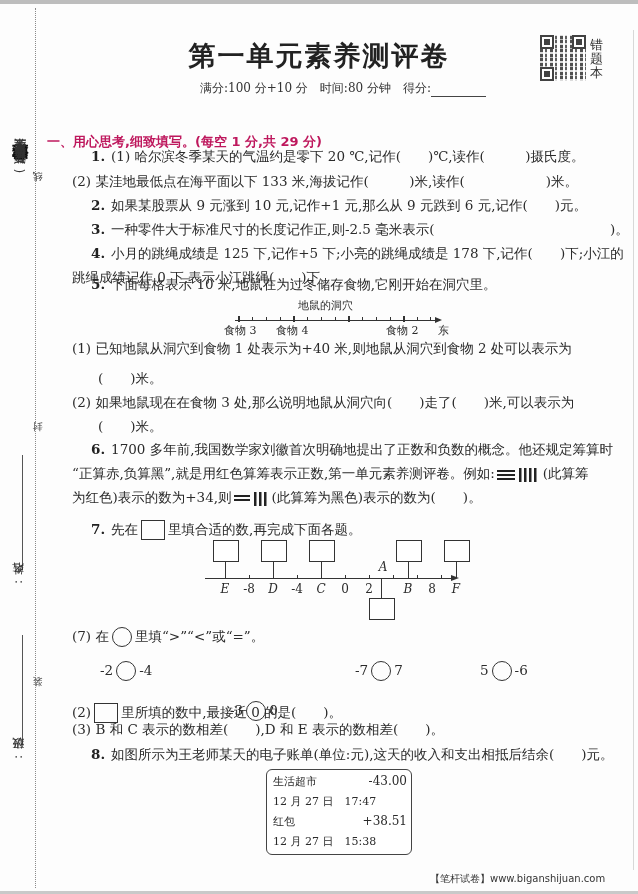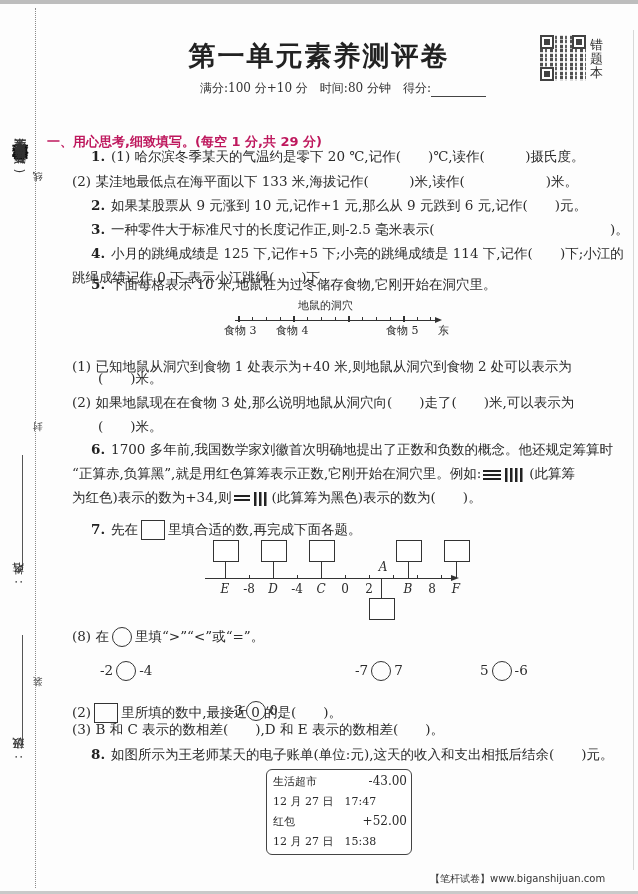--- a/index.html
+++ b/index.html
@@ -98,21 +98,21 @@
 
 <div class="line" style="top:197px;">
   <span class="num">2.</span><span>如果某股票从 9 元涨到 10 元,记作+1 元,那么从 9 元跌到 6 元,记作(　　)元。</span>
 </div>
 
 <div class="line" style="top:221px;">
   <span class="num">3.</span><span>一种零件大于标准尺寸的长度记作正,则-2.5 毫米表示(　　　　　　　　　　　　　)。</span>
 </div>
 
 <div class="line" style="top:245px;">
-  <span class="num">4.</span><span>小月的跳绳成绩是 125 下,记作+5 下;小亮的跳绳成绩是 114 下,记作(　　)下;小江的</span>
+  <span class="num">4.</span><span>小月的跳绳成绩是 125 下,记作+5 下;小亮的跳绳成绩是 178 下,记作(　　)下;小江的</span>
 </div>
 <div class="sub" style="top:269px;">跳绳成绩记作 0 下,表示小江跳绳(　　)下。</div>
 
 <div class="line" style="top:274px;top:276px;">
   <span class="num">5.</span><span>下面每格表示 10 米,地鼠在为过冬储存食物,它刚开始在洞穴里。</span>
 </div>
 <div class="nl5">
   <div class="cap">地鼠的洞穴</div>
   <div class="axis"></div>
   <div class="arrow"></div>
@@ -126,33 +126,33 @@
   <div class="tick" style="left:105px;"></div>
   <div class="tick big" style="left:118px;"></div>
   <div class="tick" style="left:132px;"></div>
   <div class="tick" style="left:146px;"></div>
   <div class="tick" style="left:160px;"></div>
   <div class="tick big" style="left:173px;"></div>
   <div class="tick" style="left:187px;"></div>
   <div class="tick" style="left:200px;"></div>
   <div class="lbl" style="left:-6px;">食物 3</div>
   <div class="lbl" style="left:46px;">食物 4</div>
-  <div class="lbl" style="left:156px;">食物 5</div>
+  <div class="lbl" style="left:156px;">食物 2</div>
   <div class="lbl" style="left:208px;">东</div>
 </div>
-<div class="sub" style="top:358px;">(1) 已知地鼠从洞穴到食物 1 处表示为+40 米,则地鼠从洞穴到食物 2 处可以表示为</div>
+<div class="sub" style="top:340px;">(1) 已知地鼠从洞穴到食物 1 处表示为+40 米,则地鼠从洞穴到食物 2 处可以表示为</div>
 <div class="sub2" style="top:370px;">(　　)米。</div>
 <div class="sub" style="top:394px;">(2) 如果地鼠现在在食物 3 处,那么说明地鼠从洞穴向(　　)走了(　　)米,可以表示为</div>
 <div class="sub2" style="top:418px;">(　　)米。</div>
 
 <div class="line" style="top:441px;">
   <span class="num">6.</span><span>1700 多年前,我国数学家刘徽首次明确地提出了正数和负数的概念。他还规定筹算时</span>
 </div>
 <div class="sub" style="top:465px;">
-  <span>“正算赤,负算黑”,就是用红色算筹表示正数,它刚开始在洞穴里。例如:</span><svg class="rods" width="44" height="14">
+  <span>“正算赤,负算黑”,就是用红色算筹表示正数,第一单元素养测评卷。例如:</span><svg class="rods" width="44" height="14">
       <rect x="0" y="2" width="18" height="2" fill="#222"></rect>
       <rect x="0" y="6" width="18" height="2" fill="#222"></rect>
       <rect x="0" y="10" width="18" height="2" fill="#222"></rect>
       <rect x="22" y="0" width="2.5" height="14" fill="#222"></rect>
       <rect x="27" y="0" width="2.5" height="14" fill="#222"></rect>
       <rect x="32" y="0" width="2.5" height="14" fill="#222"></rect>
       <rect x="37" y="0" width="2.5" height="14" fill="#222"></rect>
     </svg><span>(此算筹</span>
 </div>
 <div class="sub" style="top:489px;">
@@ -203,37 +203,37 @@
   <div class="lbl" style="left:92px;">-4</div>
   <div class="lbl it" style="left:116px;">C</div>
   <div class="lbl" style="left:140px;">0</div>
   <div class="lbl" style="left:164px;">2</div>
   <div class="lbl it" style="left:178px;top:20px;">A</div>
   <div class="lbl it" style="left:203px;">B</div>
   <div class="lbl" style="left:227px;">8</div>
   <div class="lbl it" style="left:251px;">F</div>
 </div>
 <div class="sub" style="top:627px;">
-  <span>(8) 在</span><span class="circ"></span><span>里填“&gt;”“&lt;”或“=”。</span>
+  <span>(7) 在</span><span class="circ"></span><span>里填“&gt;”“&lt;”或“=”。</span>
 </div>
 <div class="sub" style="top:661px;left:100px;"><span>-2</span><span class="circ"></span><span>-4</span></div>
 <div class="sub" style="top:661px;left:230px;margin-top:40px;"><span>-3</span><span class="circ"></span><span>0</span></div>
 <div class="sub" style="top:661px;left:355px;"><span>-7</span><span class="circ"></span><span>7</span></div>
 <div class="sub" style="top:661px;left:480px;"><span>5</span><span class="circ"></span><span>-6</span></div>
 <div class="sub" style="top:695px;margin-top:8px;">
   <span>(2)</span><span class="sq"></span><span>里所填的数中,最接近 0 的是(　　)。</span>
 </div>
 <div class="sub" style="top:721px;">(3) B 和 C 表示的数相差(　　),D 和 E 表示的数相差(　　)。</div>
 
 <div class="line" style="top:746px;">
   <span class="num">8.</span><span>如图所示为王老师某天的电子账单(单位:元),这天的收入和支出相抵后结余(　　)元。</span>
 </div>
 <div class="receipt">
   <div class="r" style="top:4px;">生活超市</div>
   <div class="amt" style="top:4px;">-43.00</div>
   <div class="r" style="top:24px;">12 月 27 日　17:47</div>
   <div class="r" style="top:44px;">红包</div>
-  <div class="amt" style="top:44px;">+52.00</div>
+  <div class="amt" style="top:44px;">+38.51</div>
   <div class="r" style="top:64px;">12 月 27 日　15:38</div>
 </div>
 
 <div class="footer">【笔杆试卷】www.biganshijuan.com</div>
 <div class="botbar"></div>
 
 </body></html>

